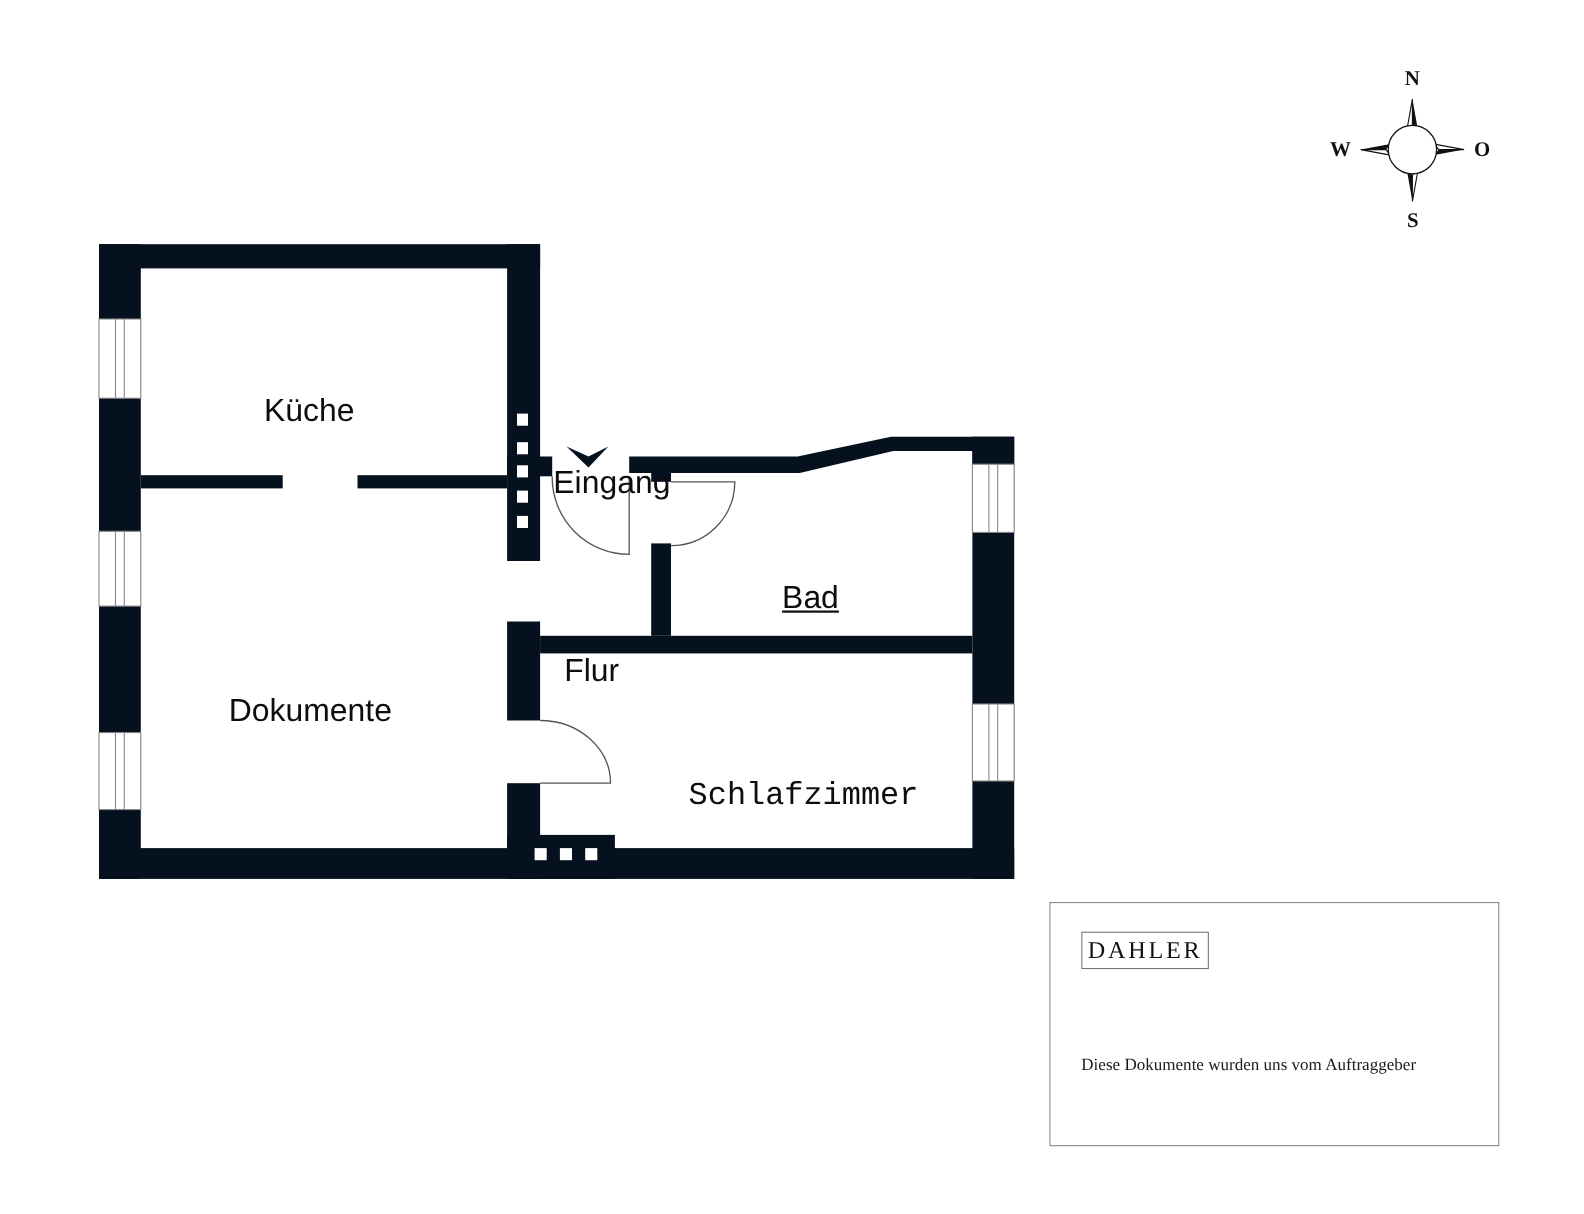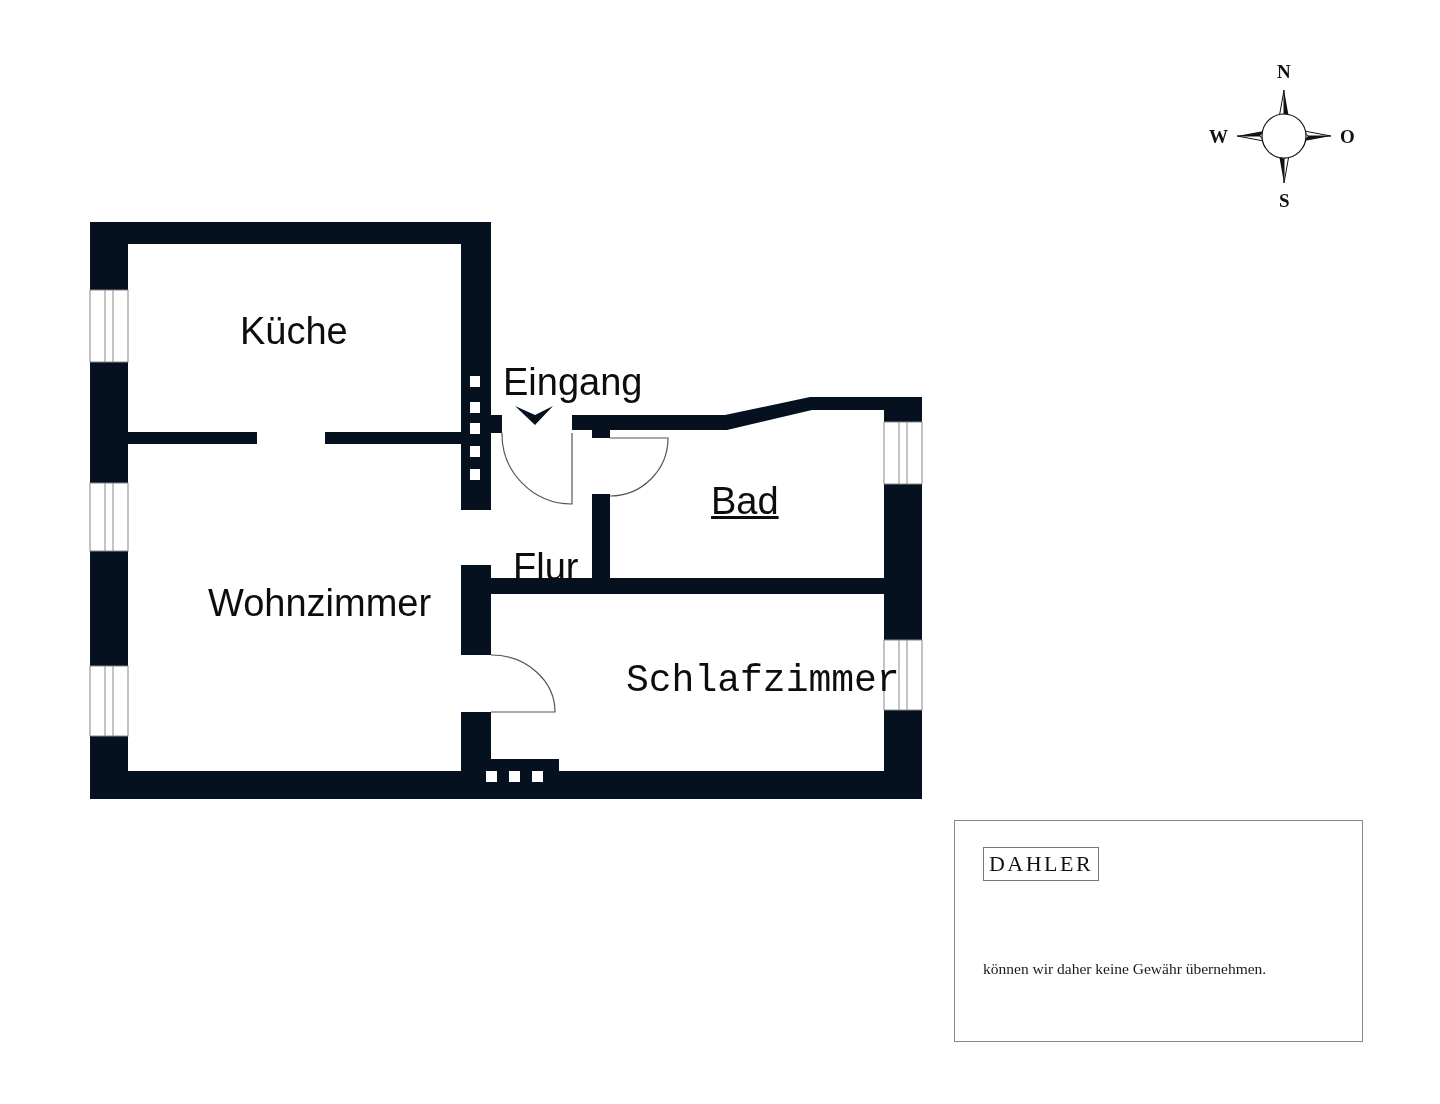--- a/index.html
+++ b/index.html
@@ -1,18 +1,18 @@
 <!DOCTYPE html>
 <html><head>
 <meta charset="utf-8">
 <style>
   html, body { margin:0; padding:0; background:#ffffff; }
   body { width:1440px; height:1104px; position:relative; overflow:hidden; font-family:"Liberation Sans", sans-serif; }
   #plan { position:absolute; left:0; top:0; }
-  .room-label { position:absolute; font-family:"Liberation Sans", sans-serif; font-size:38px; color:#0d0d0d; white-space:nowrap; }
+  .room-label { position:absolute; font-family:"Liberation Sans", sans-serif; font-size:29px; color:#0d0d0d; white-space:nowrap;margin-top:48px; }
   .compass-letter { position:absolute; font-family:"Liberation Serif", serif; font-weight:bold; font-size:19px; color:#111; }
   .info-box { position:absolute; left:954px; top:820px; width:409px; height:222px; border:1.5px solid #8a8a8a; box-sizing:border-box; background:#fff; }
   .logo { position:absolute; left:28px; top:26px; width:116px; height:34px; border:1.5px solid #777; box-sizing:border-box; font-family:"Liberation Serif", serif; font-size:22px; letter-spacing:2.5px; color:#111; display:flex; align-items:center; justify-content:center; }
   .disclaimer { position:absolute; left:28px; top:136px; width:370px; font-family:"Liberation Serif", serif; font-size:15.5px; line-height:23px; color:#1a1a1a; }
 </style>
 </head>
 <body>
 
 <svg id="plan" width="1440" height="1104" viewBox="0 0 1440 1104">
   <g fill="#05111f">
@@ -101,29 +101,29 @@
     <polygon points="1284,183 1289,155 1284,159" fill="#fff" stroke="#111" stroke-width="1"></polygon>
     <polygon points="1237,136 1264,131 1260,136" fill="#111"></polygon>
     <polygon points="1237,136 1264,141 1260,136" fill="#fff" stroke="#111" stroke-width="1"></polygon>
     <polygon points="1331,136 1304,131 1308,136" fill="#fff" stroke="#111" stroke-width="1"></polygon>
     <polygon points="1331,136 1304,141 1308,136" fill="#111"></polygon>
     <circle cx="1284" cy="136" r="22" fill="#fff" stroke="#111" stroke-width="1.2"></circle>
   </g>
 </svg>
 
 <div class="room-label" style="left:240px; top:310px;">Küche</div>
-<div class="room-label" style="left:503px; top:361px;">Eingang</div>
+<div class="room-label" style="left:503px; top:375px;">Eingang</div>
 <div class="room-label" style="left:711px; top:480px;text-decoration:underline;">Bad</div>
 <div class="room-label" style="left:513px; top:546px;">Flur</div>
-<div class="room-label" style="left:208px; top:582px;">Wohnzimmer</div>
+<div class="room-label" style="left:208px; top:582px;">Dokumente</div>
 <div class="room-label" style="left:626px; top:659px;font-family:Liberation Mono, monospace;">Schlafzimmer</div>
 
 <div class="compass-letter" style="left:1277px; top:61px;">N</div>
 <div class="compass-letter" style="left:1279px; top:190px;">S</div>
 <div class="compass-letter" style="left:1209px; top:126px;">W</div>
 <div class="compass-letter" style="left:1340px; top:126px;">O</div>
 
 <div class="info-box">
   <div class="logo">DAHLER</div>
   <div class="disclaimer">
-    <div>können wir daher keine Gewähr übernehmen.</div>
+    <div>Diese Dokumente wurden uns vom Auftraggeber</div>
   </div>
 </div>
 
 </body></html>

